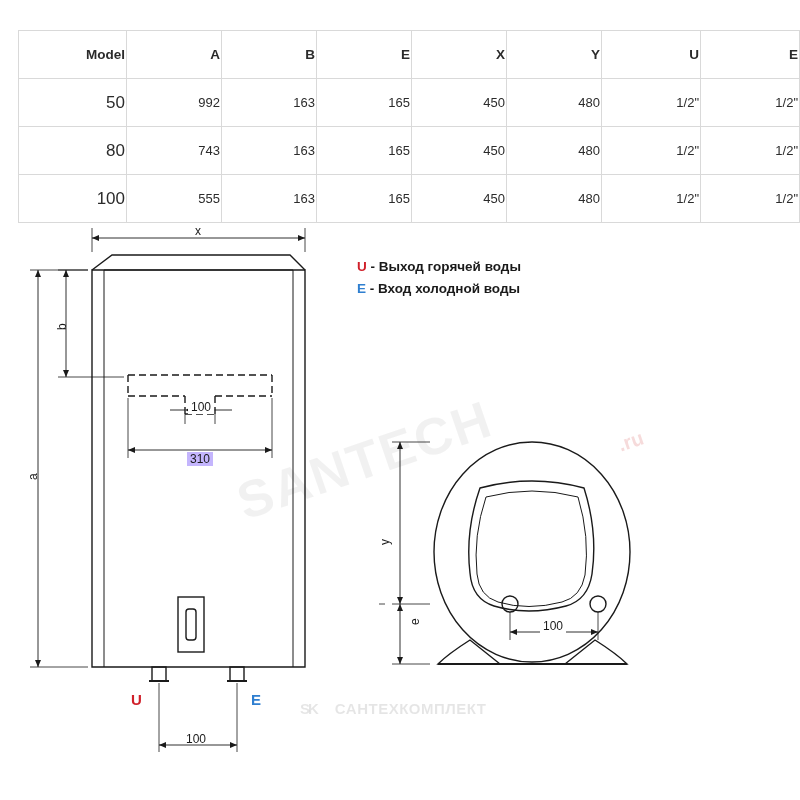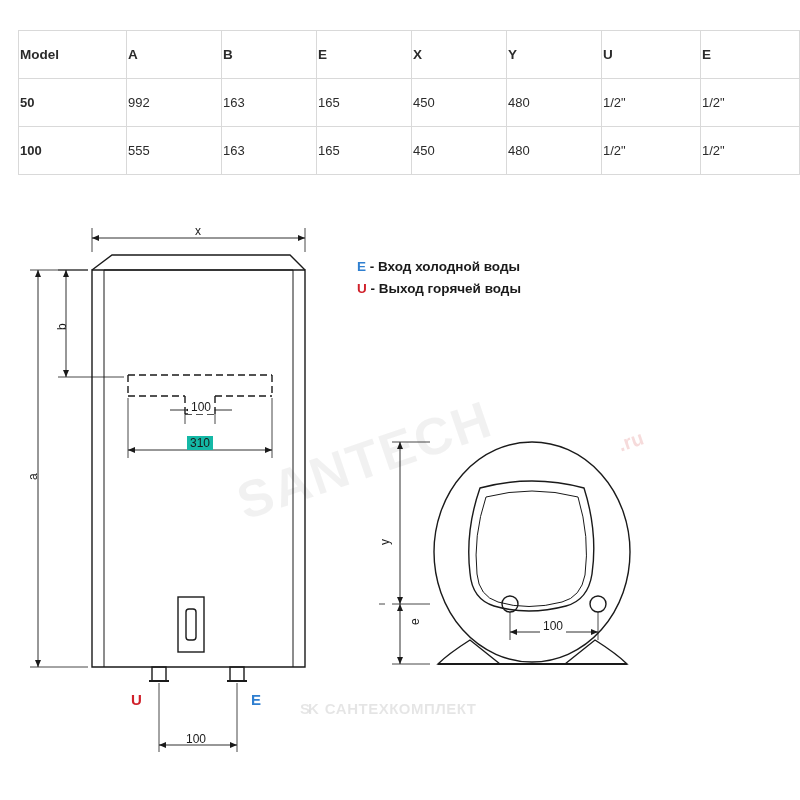--- a/index.html
+++ b/index.html
@@ -21,33 +21,33 @@
     position: absolute;
     left: 18px;
     top: 30px;
     width: 764px;
     border-collapse: collapse;
     table-layout: fixed;
   }
   .spec-table th, .spec-table td {
     border: 1px solid #d9d9d9;
     height: 45px;
-    text-align: left;
+    text-align: right;
     vertical-align: middle;
     font-size: 13px;
     font-weight: normal;
     color: #2b2b2b;
   }
   .spec-table th {
     font-weight: bold;
     font-size: 13.5px;
   }
   .spec-table td.model-cell {
-    font-weight: bold;
-    font-size: 13px;
+    font-weight: normal;
+    font-size: 17px;
   }
   .hdr-u { color: #d0202a; font-weight: bold; }
   .hdr-e { color: #2f7fd0; font-weight: bold; }
 
   
   .canvas {
     position: absolute;
     left: 0;
     top: 0;
     width: 800px;
@@ -95,21 +95,21 @@
   .wm-bottom {
     position: absolute;
     left: 300px;
     top: 700px;
     font-size: 15px;
     font-weight: bold;
     color: rgba(0,0,0,0.10);
     white-space: nowrap;
     letter-spacing: 0.5px;
   }
-  .wm-bottom .mark { letter-spacing: -2px; margin-right: 8px; }
+  .wm-bottom .mark { letter-spacing: -2px; margin-right: 18px; }
 
   
   .lbl {
     position: absolute;
     font-size: 12px;
     color: #1a1a1a;
     white-space: nowrap;
   }
   .lbl.u { color: #d0202a; font-weight: bold; font-size: 15px; }
   .lbl.e { color: #2f7fd0; font-weight: bold; font-size: 15px; }
@@ -139,20 +139,30 @@
       <td class="model-cell">50</td>
       <td>992</td>
       <td>163</td>
       <td>165</td>
       <td>450</td>
       <td>480</td>
       <td>1/2"</td>
       <td>1/2"</td>
     </tr>
     <tr>
+      <td class="model-cell">80</td>
+      <td>743</td>
+      <td>163</td>
+      <td>165</td>
+      <td>450</td>
+      <td>480</td>
+      <td>1/2"</td>
+      <td>1/2"</td>
+    </tr>
+    <tr>
       <td class="model-cell">100</td>
       <td>555</td>
       <td>163</td>
       <td>165</td>
       <td>450</td>
       <td>480</td>
       <td>1/2"</td>
       <td>1/2"</td>
     </tr>
   </tbody>
@@ -259,33 +269,33 @@
     <path d="M510,632 L598,632" stroke-width="0.9"></path>
     <path d="M510,632 l7,-3 l0,6 z" fill="#1a1a1a" stroke="none"></path>
     <path d="M598,632 l-7,-3 l0,6 z" fill="#1a1a1a" stroke="none"></path>
   </g>
 </svg>
 
 <div class="lbl" style="left:195px; top:224px;">x</div>
 <div class="lbl rot" style="left:26px; top:480px;">a</div>
 <div class="lbl rot" style="left:55px; top:330px;">b</div>
 <div class="lbl" style="left:188px; top:400px; background:#fff; padding:0 3px;">100</div>
-<div class="lbl" style="left:187px; top:436px; background:#14b8a6; padding:0 3px;">310</div>
+<div class="lbl" style="left:187px; top:452px; background:#c4b5fd; padding:0 3px;">310</div>
 <div class="lbl" style="left:186px; top:732px;">100</div>
 <div class="lbl u" style="left:131px; top:691px;">U</div>
 <div class="lbl e" style="left:251px; top:691px;">E</div>
 
 <div class="lbl rot" style="left:378px; top:545px;">y</div>
 <div class="lbl rot" style="left:408px; top:625px;">e</div>
 <div class="lbl" style="left:540px; top:619px; background:#fff; padding:0 3px;">100</div>
 
 <div class="legend">
+  <div class="row">
+    <span class="sym-u">U</span>
+    <span class="txt">-</span>
+    <span class="txt">Выход горячей воды</span>
+  </div>
   <div class="row">
     <span class="sym-e">E</span>
     <span class="txt">-</span>
     <span class="txt">Вход холодной воды</span>
   </div>
-  <div class="row">
-    <span class="sym-u">U</span>
-    <span class="txt">-</span>
-    <span class="txt">Выход горячей воды</span>
-  </div>
 </div>
 
 </body></html>

